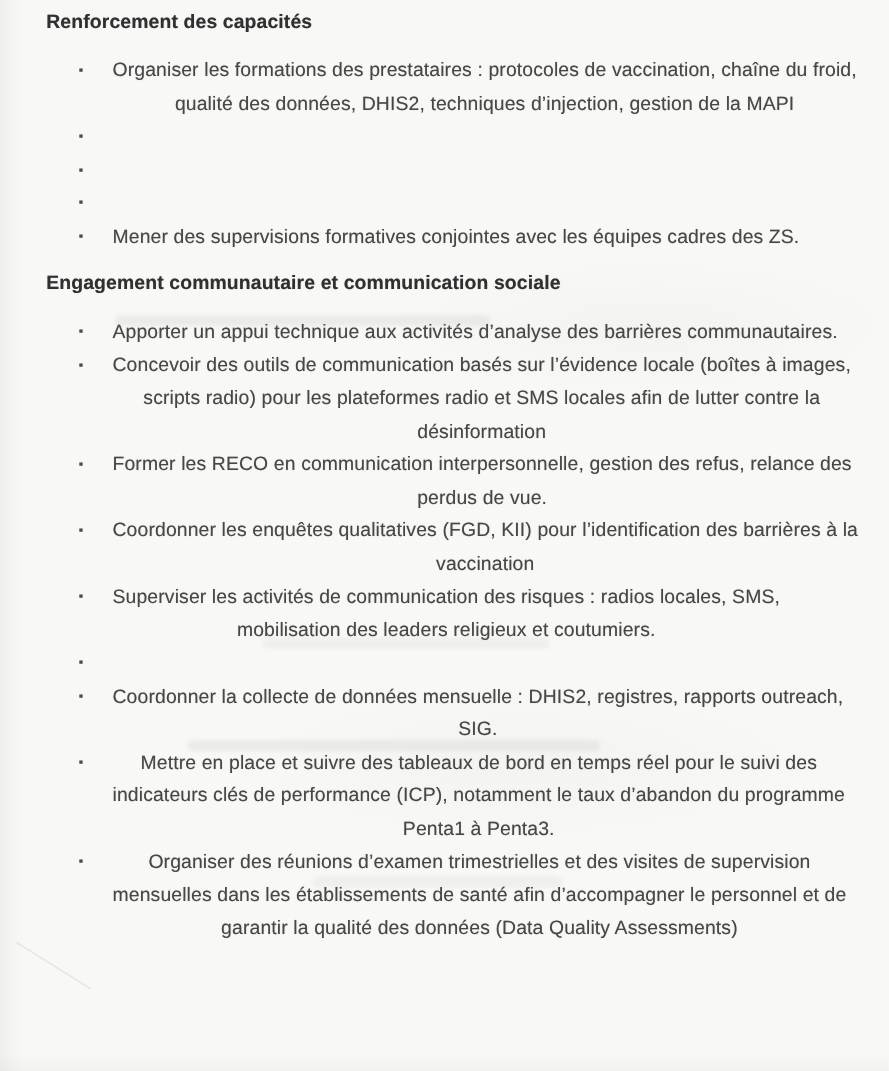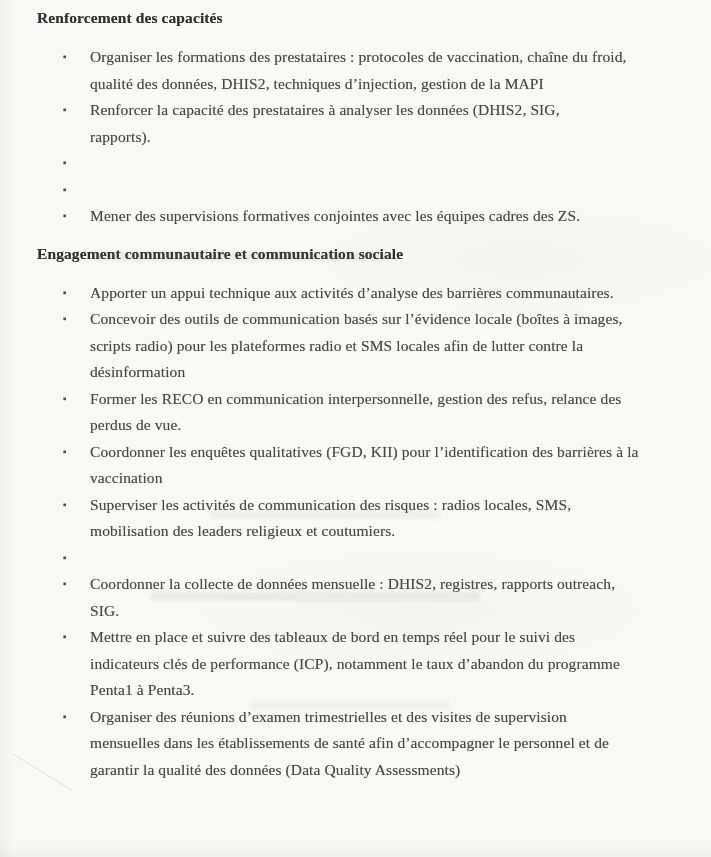--- a/index.html
+++ b/index.html
@@ -25,21 +25,20 @@
       linear-gradient(0deg, rgba(120,120,120,0.05), rgba(0,0,0,0) 14px),
       radial-gradient(ellipse 300px 80px at 520px 260px, rgba(150,150,150,0.05), rgba(0,0,0,0) 70%),
       radial-gradient(ellipse 340px 90px at 420px 610px, rgba(150,150,150,0.05), rgba(0,0,0,0) 70%);
   }
   .page {
     position: relative;
     padding: 6px 12px 0 37px;
     box-sizing: border-box;
     width: 711px;
     height: 857px;
-    font-family: Liberation Serif, serif;
   }
   .section-heading {
     font-size: 15.5px;
     line-height: 20px;
     font-weight: bold;
     color: #303030;
     letter-spacing: 0.1px;
     margin: 14px 0 16px 0;
     text-shadow: 0 0 0.6px rgba(48,48,48,0.5);
     white-space: pre;
@@ -63,20 +62,21 @@
     color: #4c4c4c;
     text-shadow: 0 0 0.5px rgba(70,70,70,0.5);
   }
   .item-text {
     font-size: 15.5px;
     line-height: 26.5px;
     color: #474747;
     letter-spacing: 0.1px;
     white-space: pre;
     text-shadow: 0 0 0.7px rgba(80,80,80,0.45);
+    text-align: center;
   }
   
   .ghost {
     position: absolute;
     height: 9px;
     border-radius: 4px;
     background: rgba(130,130,130,0.10);
     filter: blur(1.6px);
     pointer-events: none;
   }
@@ -109,22 +109,20 @@
       <section>
         <h2 class="section-heading">Renforcement des capacités</h2>
         <ul class="bullet-list">
           <li class="list-item">
             <span class="bullet">▪</span>
             <span class="item-text">Organiser les formations des prestataires : protocoles de vaccination, chaîne du froid,
 qualité des données, DHIS2, techniques d’injection, gestion de la MAPI</span>
           </li>
           <li class="list-item">
             <span class="bullet">▪</span>
-            <span class="item-text">Renforcer la capacité des prestataires à analyser les données (DHIS2, SIG,
-rapports).</span>
           </li>
           <li class="list-item">
             <span class="bullet">▪</span>
           </li>
           <li class="list-item">
             <span class="bullet">▪</span>
           </li>
           <li class="list-item">
             <span class="bullet">▪</span>
             <span class="item-text">Mener des supervisions formatives conjointes avec les équipes cadres des ZS.</span>

